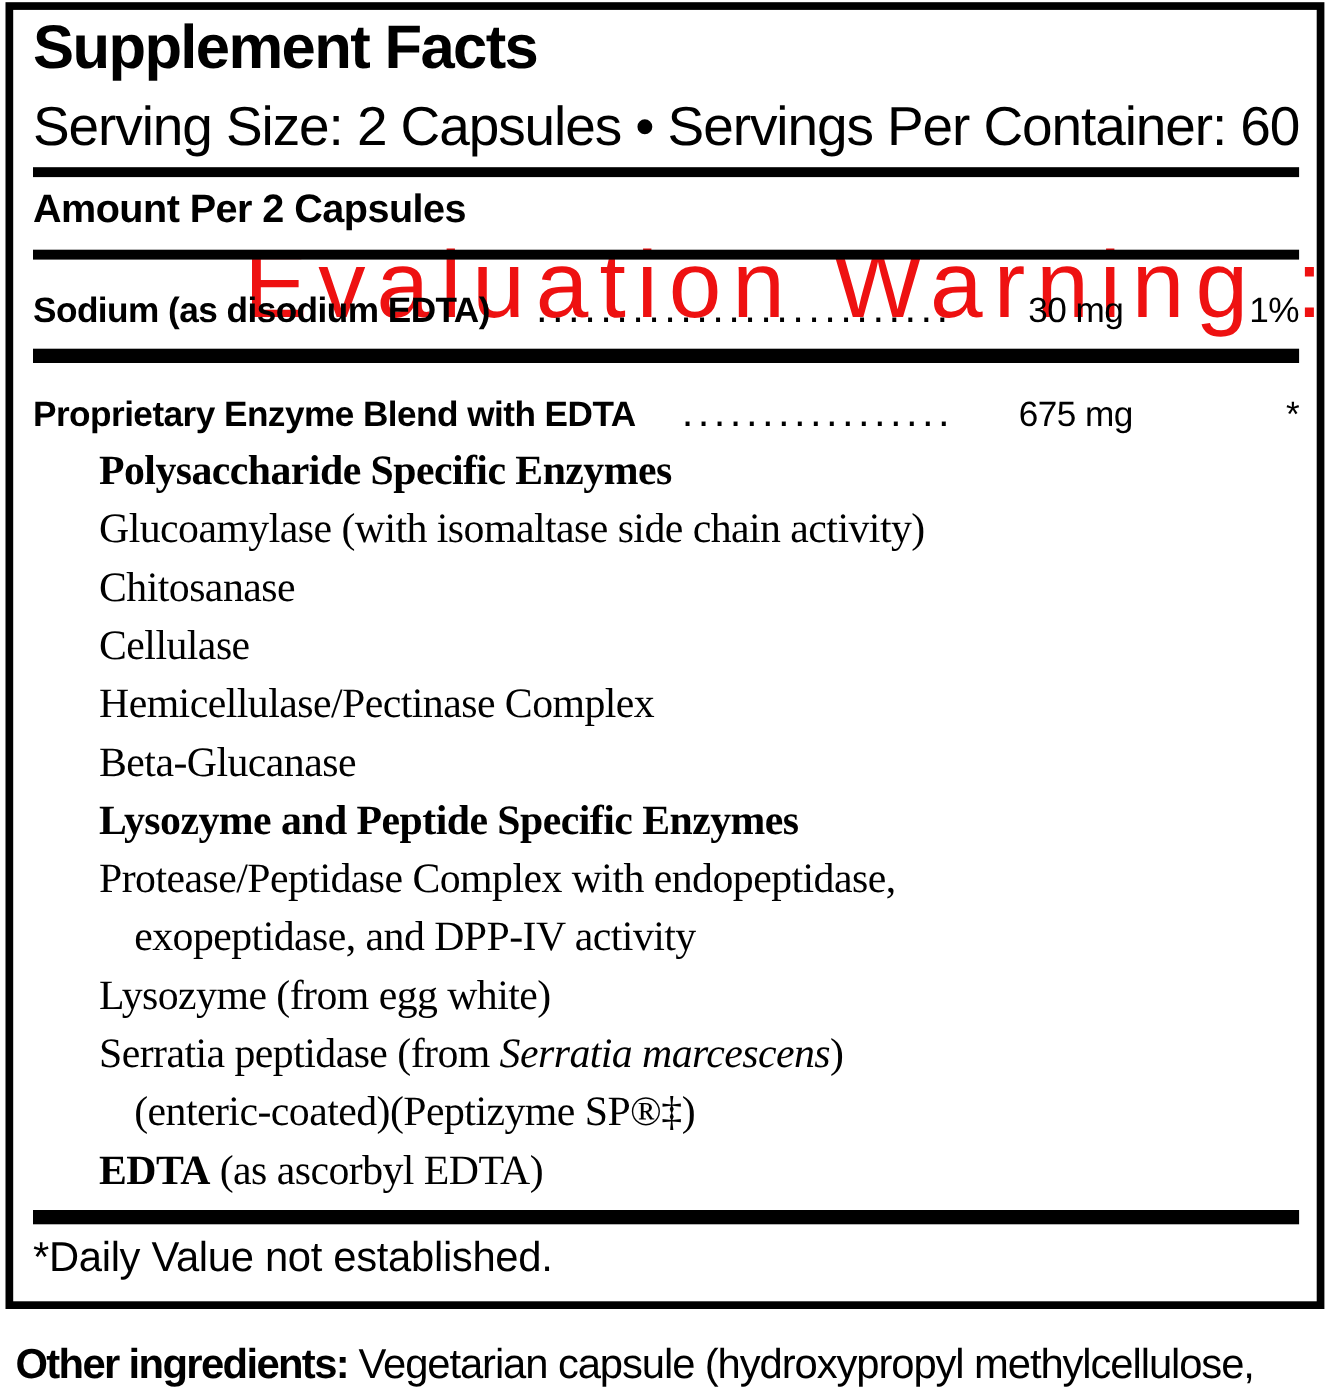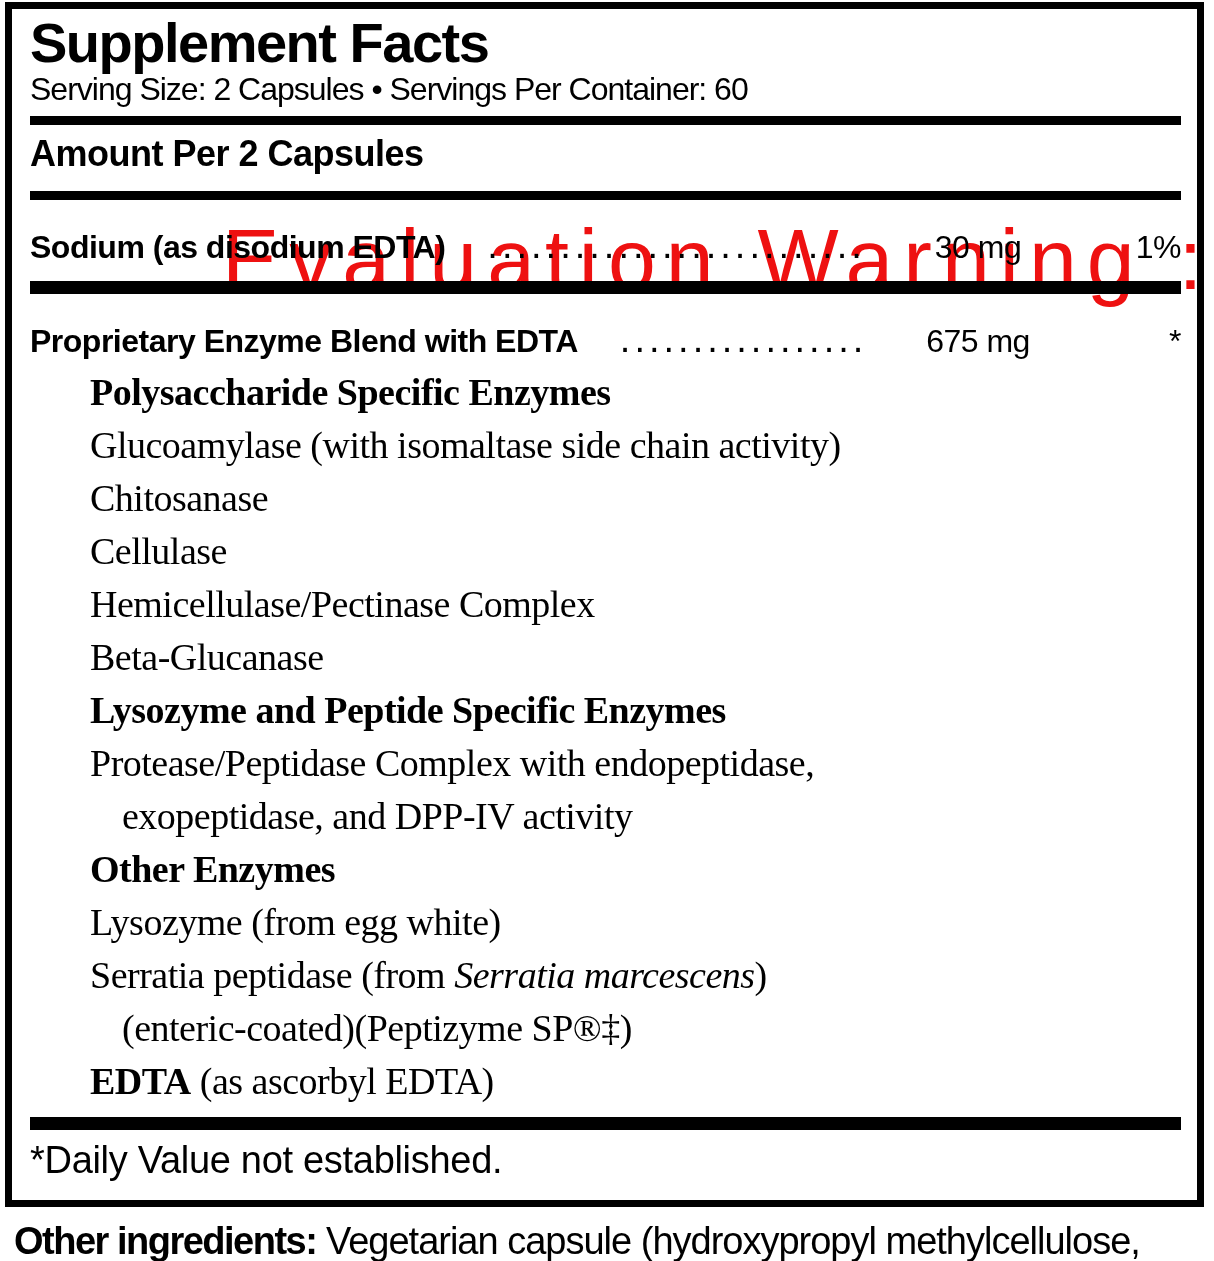--- a/index.html
+++ b/index.html
@@ -10,21 +10,21 @@
   }
   .page { position:relative; width:1089px; height:1261px; background:#fff; }
 
   .facts-box {
     position:absolute; top:2px; left:5px; width:1199px;
     border:7px solid #000; background:#fff;
     padding:6px 16px 8px 18px;
   }
 
   .title { font-size:56px; font-weight:900; letter-spacing:-1.5px; line-height:1.0; white-space:nowrap; }
-  .serving { font-size:32px; letter-spacing:-1px; line-height:1.1; margin-top:1px; white-space:nowrap; }
+  .serving { font-size:50px; letter-spacing:-1px; line-height:1.1; margin-top:17px; white-space:nowrap; }
 
   .bar { background:#000; height:9px; margin-top:9px; }
   .bar.lg { height:13px; }
 
   .amount-per { font-size:36px; font-weight:bold; letter-spacing:-0.5px; padding:8px 0 7px; white-space:nowrap; }
 
   .nrow { display:flex; align-items:baseline; font-size:32px; letter-spacing:-0.5px; padding:24px 0 5px;gap:28px; }
   .nrow .nm { font-weight:bold; white-space:nowrap; flex:0 0 auto; }
   .nrow .dots { flex:1 1 auto; overflow:hidden; white-space:nowrap; margin:0 8px 0 14px; }
   .dots::after { content:"............................................................................"; letter-spacing:4px; font-size:38px; }
@@ -84,21 +84,20 @@
     <div class="enzymes">
       <div class="line b">Polysaccharide Specific Enzymes</div>
       <div class="line">Glucoamylase (with isomaltase side chain activity)</div>
       <div class="line">Chitosanase</div>
       <div class="line">Cellulase</div>
       <div class="line">Hemicellulase/Pectinase Complex</div>
       <div class="line">Beta-Glucanase</div>
       <div class="line b">Lysozyme and Peptide Specific Enzymes</div>
       <div class="line">Protease/Peptidase Complex with endopeptidase,</div>
       <div class="line cont">exopeptidase, and DPP-IV activity</div>
-      <div class="line b">Other Enzymes</div>
       <div class="line">Lysozyme (from egg white)</div>
       <div class="line"><span>Serratia peptidase (from </span><span class="it">Serratia marcescens</span><span>)</span></div>
       <div class="line cont">(enteric-coated)(Peptizyme SP®‡)</div>
       <div class="line"><span class="b">EDTA</span><span> (as ascorbyl EDTA)</span></div>
     </div>
 
     <div class="bar lg"></div>
 
     <div class="footnote">*Daily Value not established.</div>
 

